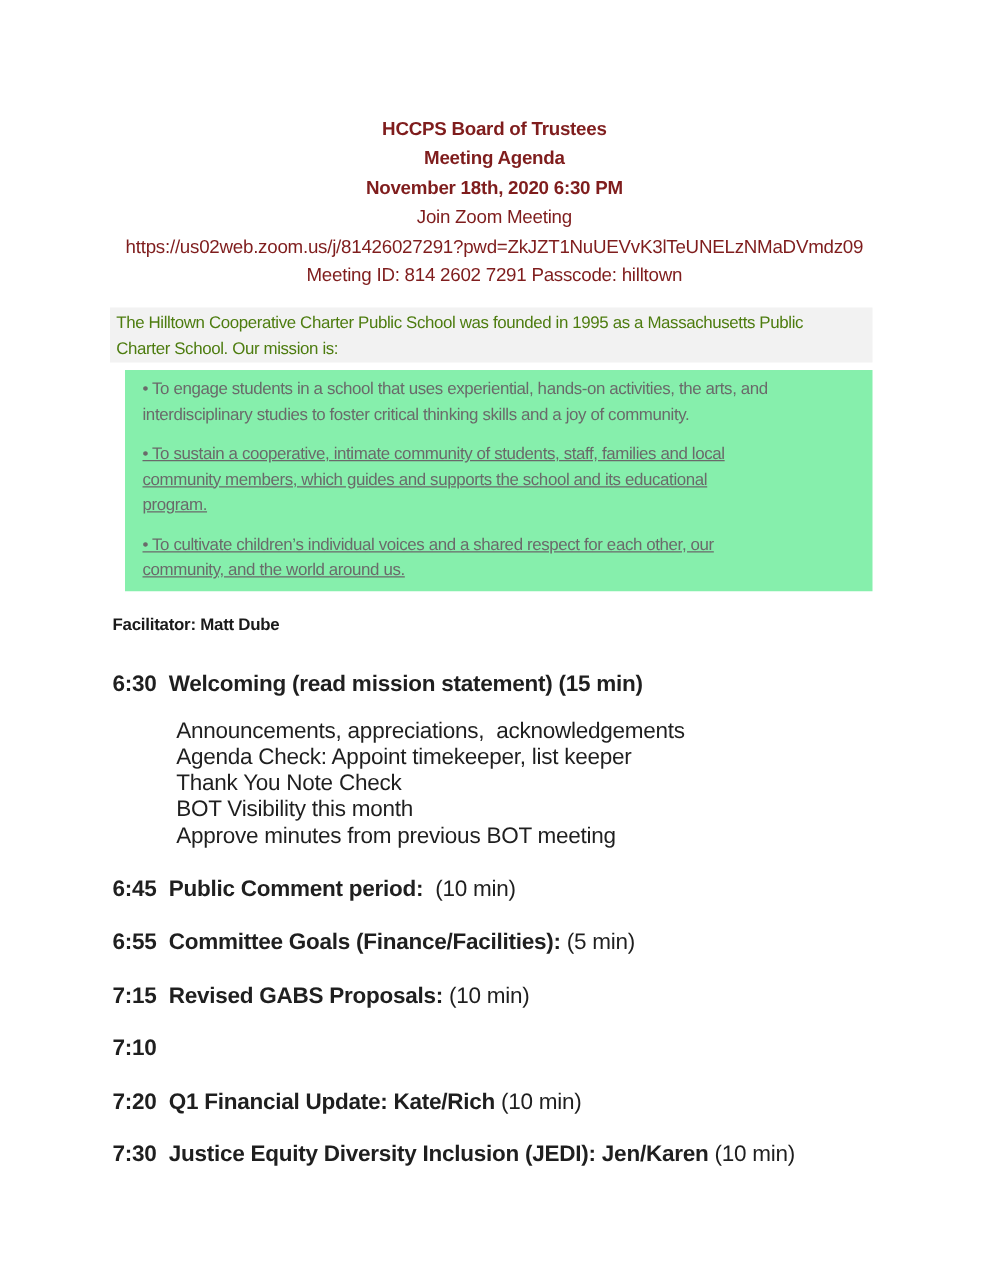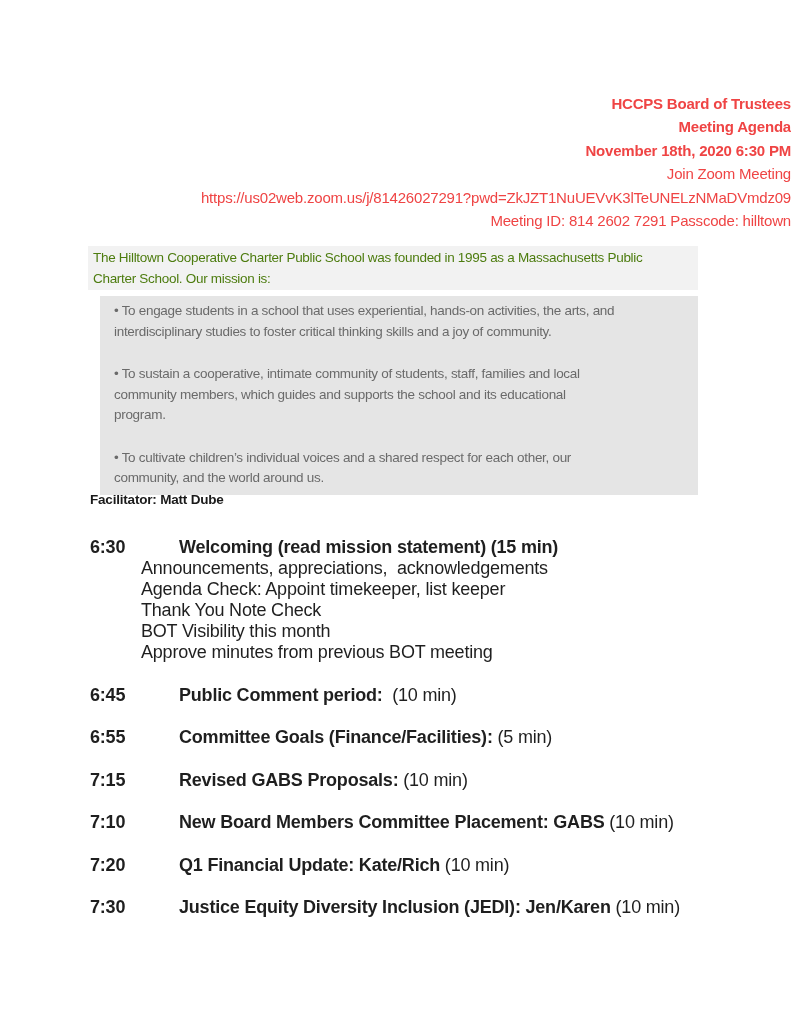--- a/index.html
+++ b/index.html
@@ -13,24 +13,24 @@
     letter-spacing: -0.2px;
     overflow: hidden;
   }
 
   
   .header {
     position: absolute;
     top: 92px;
     left: 0;
     width: 791px;
-    text-align: right;
+    text-align: center;
     font-size: 15px;
     line-height: 23.4px;
-    color: #ef4444;
+    color: #7f1d1d;
   }
   .header .hbold { font-weight: bold; }
   .header .hreg { font-weight: normal; }
 
   
   .mission-intro {
     position: absolute;
     top: 246px;
     left: 88px;
     width: 610px;
@@ -41,28 +41,28 @@
     line-height: 20.5px;
     letter-spacing: -0.3px;
     padding: 2px 4px 1px 5px;
   }
   .mission-bullets {
     position: absolute;
     top: 296px;
     left: 100px;
     width: 598px;
     box-sizing: border-box;
-    background: #e5e5e5;
+    background: #86efac;
     color: #6a6a6a;
     font-size: 13.5px;
     line-height: 20.5px;
     letter-spacing: -0.3px;
     padding: 5px 10px 6px 14px;
   }
-  .mission-bullets .para + .para { margin-top: 22px; }
+  .mission-bullets .para + .para { margin-top: 11px; text-decoration: underline; }
 
   
   .facilitator {
     position: absolute;
     top: 489px;
     left: 90px;
     font-size: 13.5px;
     font-weight: bold;
     color: #1a1a1a;
     line-height: 21px;
@@ -78,23 +78,23 @@
     font-size: 18px;
     line-height: 21px;
     color: #1f1f1f;
   }
   .agenda-item { margin-bottom: 21.5px; }
   .agenda-row { display: flex; }
   .agenda-time {
     flex: 0 0 45px;
     font-weight: bold;
   }
-  .agenda-title-bold { font-weight: bold; white-space: pre-wrap; margin-left: 44px; }
+  .agenda-title-bold { font-weight: bold; white-space: pre-wrap; }
   .agenda-duration { font-weight: normal; white-space: pre-wrap; }
-  .agenda-subitems { padding-left: 51px; }
+  .agenda-subitems { padding-left: 51px; margin-top: 16px; }
   .agenda-subitem { white-space: pre-wrap; }
 </style>
 </head>
 <body>
 
 <div class="page">
 
   <div class="header">
     <div class="hbold">HCCPS Board of Trustees</div>
     <div class="hbold">Meeting Agenda</div>
@@ -160,21 +160,20 @@
     <div class="agenda-item">
       <div class="agenda-row">
         <span class="agenda-time">7:15</span>
         <span class="agenda-title"><span class="agenda-title-bold">Revised GABS Proposals:</span><span class="agenda-duration"> (10 min)</span></span>
       </div>
     </div>
 
     <div class="agenda-item">
       <div class="agenda-row">
         <span class="agenda-time">7:10</span>
-        <span class="agenda-title"><span class="agenda-title-bold">New Board Members Committee Placement: GABS</span><span class="agenda-duration"> (10 min)</span></span>
       </div>
     </div>
 
     <div class="agenda-item">
       <div class="agenda-row">
         <span class="agenda-time">7:20</span>
         <span class="agenda-title"><span class="agenda-title-bold">Q1 Financial Update: Kate/Rich</span><span class="agenda-duration"> (10 min)</span></span>
       </div>
     </div>
 

